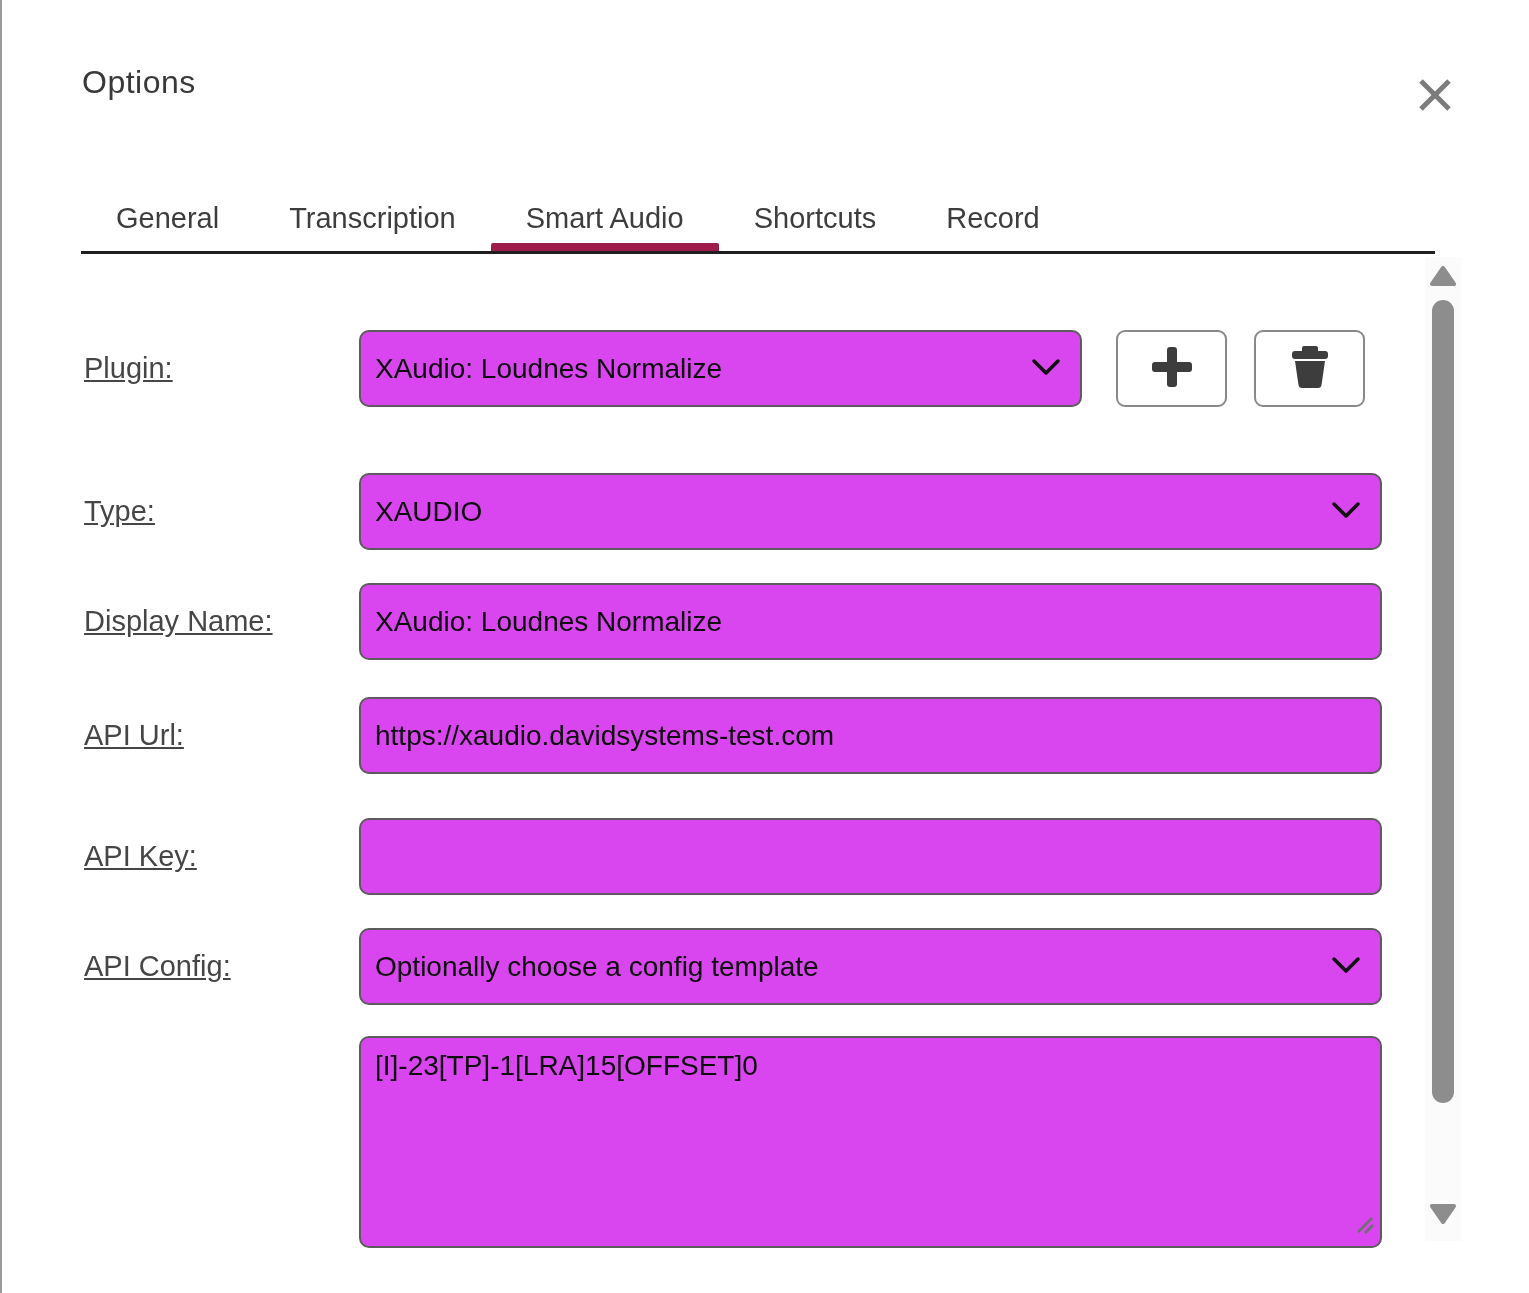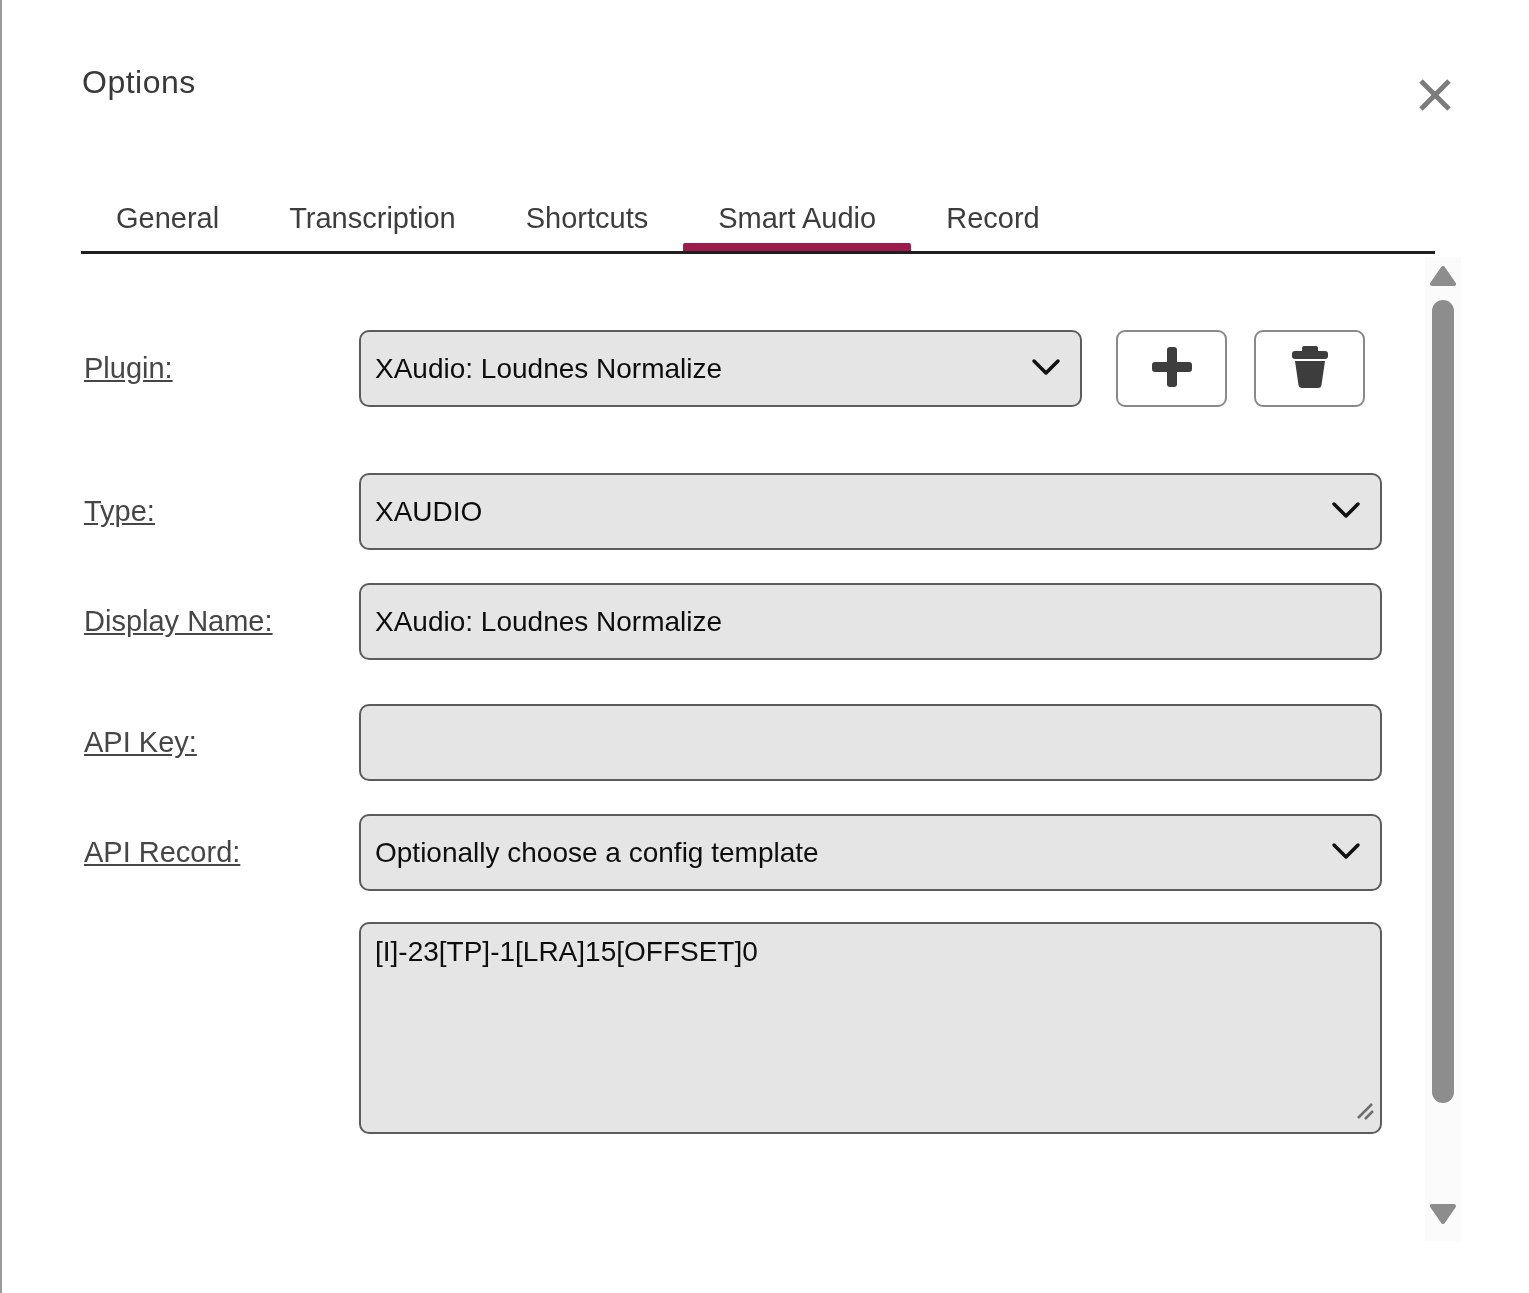--- a/index.html
+++ b/index.html
@@ -55,21 +55,21 @@
   }
   .mt-77 { margin-top: 75px; }
   .mt-66 { margin-top: 66px; }
   .mt-38 { margin-top: 44px; }
   .mt-37 { margin-top: 37px; }
   .mt-33 { margin-top: 33px; }
   .mt-31 { margin-top: 31px; }
 
   .ctrl {
     height: 77px; border: 2px solid #5c5c5c; border-radius: 10px;
-    background: #e5e5e5; font-size: 28px; color: #0d0d0d;
+    background: #d946ef; font-size: 28px; color: #0d0d0d;
     font-family: "Liberation Sans", sans-serif;
     padding: 0 14px; outline: none;
   }
   .select-wrap { position: relative; display: inline-block; }
   .select-wrap select {
     -webkit-appearance: none; -moz-appearance: none; appearance: none;
     width: 100%; padding-right: 60px;
   }
   .select-wrap .chev {
     position: absolute; right: 20px; top: 50%; transform: translateY(-50%);
@@ -125,22 +125,22 @@
     <svg width="40" height="40" viewBox="0 0 40 40">
       <line x1="6" y1="6" x2="34" y2="34" stroke="#7c7c7c" stroke-width="5"></line>
       <line x1="34" y1="6" x2="6" y2="34" stroke="#7c7c7c" stroke-width="5"></line>
     </svg>
   </span>
 </button>
 
 <nav class="tabs">
   <button class="tab">General</button>
   <button class="tab">Transcription</button>
+  <button class="tab active">Smart Audio</button>
   <button class="tab">Shortcuts</button>
-  <button class="tab active">Smart Audio</button>
   <button class="tab">Record</button>
 </nav>
 
 <div class="form">
 
   <div class="row mt-77">
     <label class="lbl">Plugin:</label>
     <div class="plugin-field">
       <div class="select-wrap w-plugin">
         <select class="ctrl w-plugin">
@@ -184,28 +184,32 @@
         </svg>
       </span>
     </div>
   </div>
 
   <div class="row mt-33">
     <label class="lbl">Display Name:</label>
     <input type="text" class="ctrl w-full" value="XAudio: Loudnes Normalize" style="">
   </div>
 
+  <div class="row mt-37">
+    <label class="lbl">API Url:</label>
+    <input type="text" class="ctrl w-full" value="https://xaudio.davidsystems-test.com" style="">
+  </div>
 
   <div class="row mt-38">
     <label class="lbl">API Key:</label>
     <input type="text" class="ctrl w-full" value="" style="">
   </div>
 
   <div class="row mt-33">
-    <label class="lbl">API Record:</label>
+    <label class="lbl">API Config:</label>
     <div class="select-wrap w-full">
       <select class="ctrl w-full">
         <option>Optionally choose a config template</option>
       </select>
       <span class="chev">
         <svg width="32" height="20" viewBox="0 0 32 20">
           <polyline points="4,4 16,16 28,4" fill="none" stroke="#111111" stroke-width="3.5" stroke-linecap="round" stroke-linejoin="round"></polyline>
         </svg>
       </span>
     </div>

